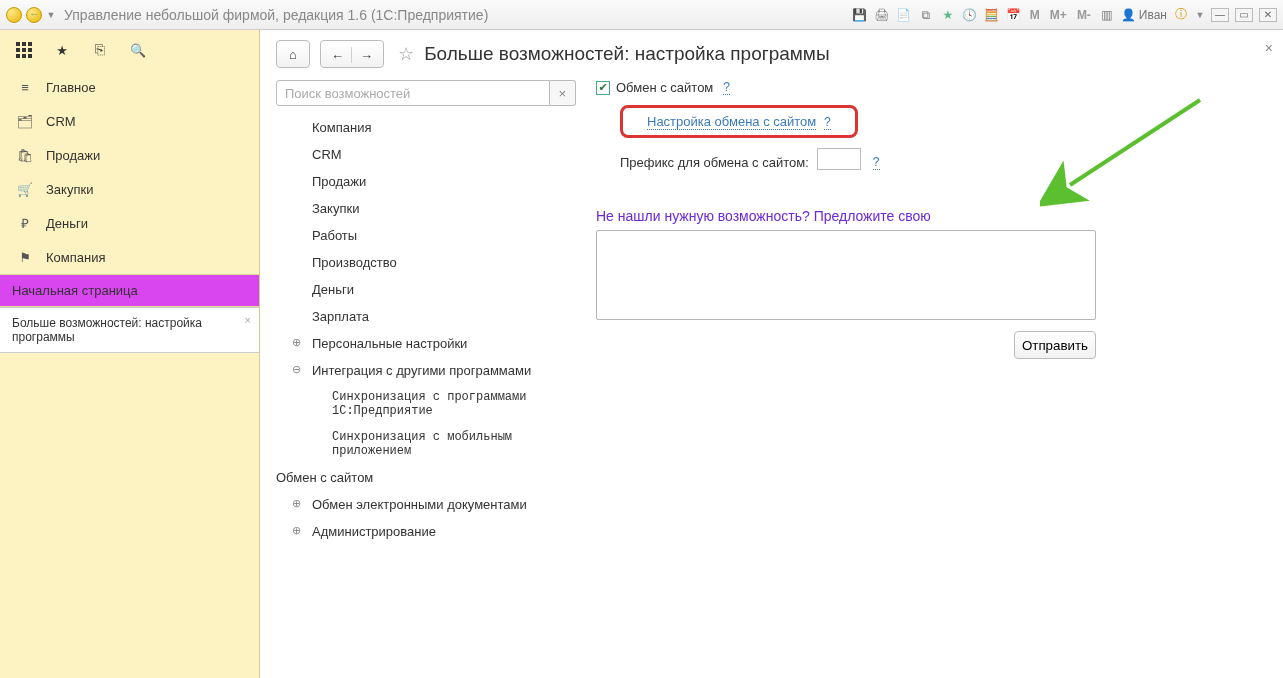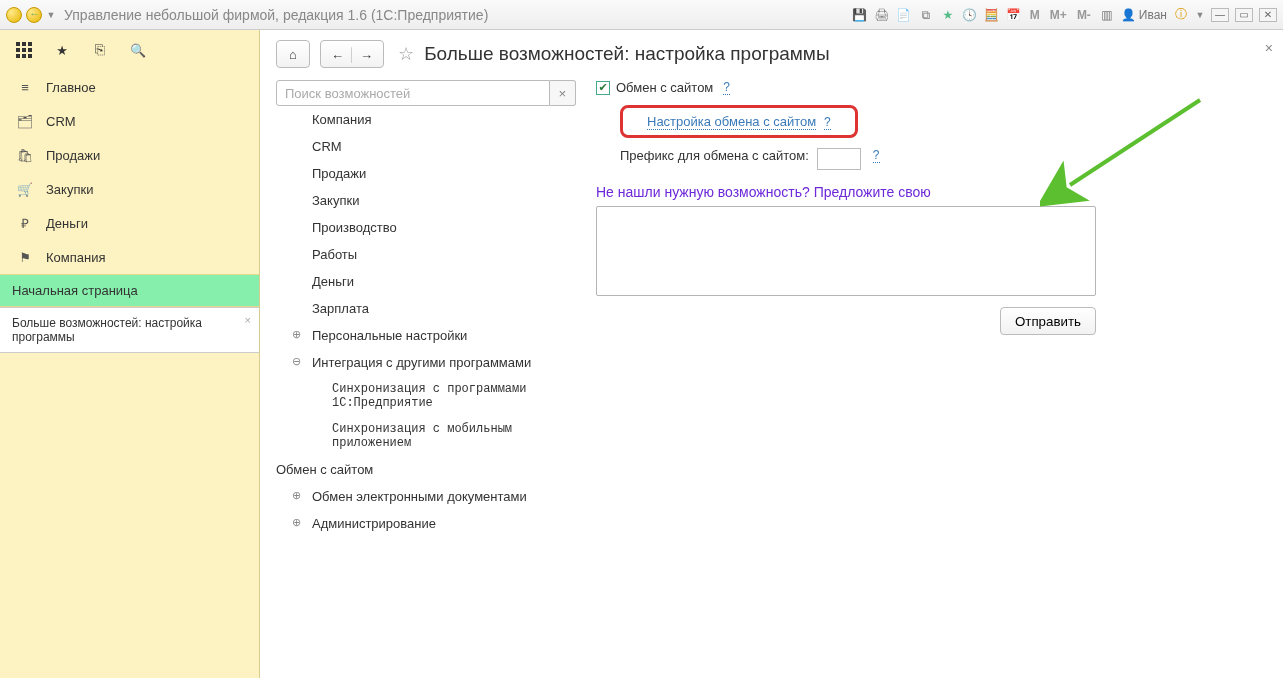--- a/index.html
+++ b/index.html
@@ -20,65 +20,65 @@
   .win-btn { width:18px; height:14px; border:1px solid #bbb; background:#f5f5f5; display:inline-flex; align-items:center; justify-content:center; font-size:10px; color:#666; }
 
   
   .layout { display:flex; height: calc(678px - 30px); }
   .sidebar { width: 260px; background:#fdf2c1; border-right:1px solid #d9cc8f; display:flex; flex-direction:column; }
   .sb-toolbar { height:40px; display:flex; align-items:center; gap:18px; padding:0 14px; }
   .sb-tool { width:20px; height:20px; display:inline-flex; align-items:center; justify-content:center; color:#333; }
   .sb-nav { list-style:none; }
   .sb-nav li { display:flex; align-items:center; gap:12px; padding:8px 16px; color:#333; }
   .sb-ico { width:18px; height:18px; display:inline-flex; align-items:center; justify-content:center; color:#555;}
-  .sb-section { background:#86efac; border-top:1px solid #e6d98e; border-bottom:1px solid #e6d98e; padding:8px 12px; font-size:13px; color:#333; }
+  .sb-section { background:#d946ef; border-top:1px solid #e6d98e; border-bottom:1px solid #e6d98e; padding:8px 12px; font-size:13px; color:#333; }
   .sb-tab-active { background:#fff; border:1px solid #ccc; border-left:none; border-right:none; padding:8px 12px; font-size:12px; color:#333; position:relative;}
   .sb-tab-close { position:absolute; right:8px; top:6px; color:#aaa; font-size:11px; cursor:pointer;}
 
   .content { flex:1; padding:10px 16px; overflow:auto; position:relative;}
   .toolbar-row { display:flex; align-items:center; gap:10px; margin-bottom:12px;}
   .btn { border:1px solid #bbb; background:linear-gradient(#fff,#f2f2f2); border-radius:4px; height:28px; display:inline-flex; align-items:center; justify-content:center; cursor:pointer;}
   .btn-home { width:34px;}
   .btn-nav { width:64px; gap:4px;}
   .star-out { color:#999; font-size:18px; margin-left:4px;}
   .page-title { font-size:19px; font-weight:normal; color:#333;}
   .close-x { position:absolute; right:10px; top:10px; color:#888; font-size:14px; cursor:pointer;}
 
   .columns { display:flex; gap:20px; align-items:flex-start;}
   .col-left { width:300px;}
   .col-right { flex:1; max-width:560px;}
 
-  .search-wrap { display:flex; }
+  .search-wrap { display:flex; margin-bottom:8px;}
   .search-input { flex:1; height:26px; border:1px solid #bbb; border-radius:3px 0 0 3px; padding:0 8px; font-size:13px; color:#333;}
   .search-input::placeholder{color:#aaa;}
   .search-clear { width:26px; height:26px; border:1px solid #bbb; border-left:none; background:#f7f7f7; border-radius:0 3px 3px 0; color:#888; cursor:pointer;}
 
   .tree { list-style:none; }
   .tree li { padding:6px 4px 6px 36px; font-size:13px; color:#333; position:relative; cursor:pointer;}
   .tree li.group::before { content:""; }
   .tree li.exp::before { content:"⊕"; position:absolute; left:16px; top:6px; color:#888; font-size:11px;}
   .tree li.col::before { content:"⊖"; position:absolute; left:16px; top:6px; color:#888; font-size:11px;}
   .tree li.child { padding-left:56px; font-size:12px;font-family:Liberation Mono, monospace;}
   .tree li.hl-wrap { padding-left:0;}
 
   .chk-row { display:flex; align-items:center; gap:6px; margin-bottom:10px;}
   .chk { width:14px; height:14px; border:1px solid #4a8; background:#fff; display:inline-flex; align-items:center; justify-content:center;}
   .chk::after{content:"✔"; color:#2a7a3a; font-size:11px; line-height:1;}
   .help-q { color:#3a7ab8; font-size:12px; border-bottom:1px dotted #3a7ab8; cursor:pointer; margin-left:4px;}
 
   .redbox { border:3px solid #d33; border-radius:8px; padding:6px 24px; display:inline-block; margin-left:24px; margin-bottom:10px;}
   .link { color:#3a7ab8; border-bottom:1px dotted #3a7ab8; cursor:pointer;}
 
-  .prefix-row { display:flex; align-items:flex-start; gap:8px; margin-left:24px; margin-bottom:14px;}
+  .prefix-row { display:flex; align-items:flex-end; gap:8px; margin-left:24px; margin-bottom:38px;}
   .prefix-input { width:44px; height:22px; border:1px solid #bbb;}
 
   .suggest-label { color:#6d28d9; font-size:14px; margin-bottom:6px;}
   .suggest-box { width:500px; height:90px; border:1px solid #b5b5b5; border-radius:2px; resize:none; padding:6px; font-family:inherit;}
   .submit-row { display:flex; justify-content:flex-end; width:500px; margin-top:8px;}
-  .btn-submit { padding:5px 14px;}
+  .btn-submit { padding:5px 7px;}
 
   
   .arrow-svg { position:absolute; left:780px; top:60px; pointer-events:none;}
 </style>
 </head>
 <body>
 
 <div class="titlebar">
   <span class="tb-circle tb-1c"></span>
   <span class="tb-circle tb-back"></span>
@@ -181,22 +181,22 @@
       <div class="col-left">
         <div class="search-wrap">
           <input class="search-input" placeholder="Поиск возможностей" style="">
           <button class="search-clear">×</button>
         </div>
         <ul class="tree">
           <li class="group">Компания</li>
           <li class="group">CRM</li>
           <li class="group">Продажи</li>
           <li class="group">Закупки</li>
+          <li class="group">Работы</li>
           <li class="group">Производство</li>
-          <li class="group">Работы</li>
           <li class="group">Деньги</li>
           <li class="group">Зарплата</li>
           <li class="exp">Персональные настройки</li>
           <li class="col">Интеграция с другими программами</li>
           <li class="child">Синхронизация с программами 1С:Предприятие</li>
           <li class="child">Синхронизация с мобильным приложением</li>
           <li class="hl-wrap"><span class="hl">Обмен с сайтом</span></li>
           <li class="exp">Обмен электронными документами</li>
           <li class="exp">Администрирование</li>
         </ul>

